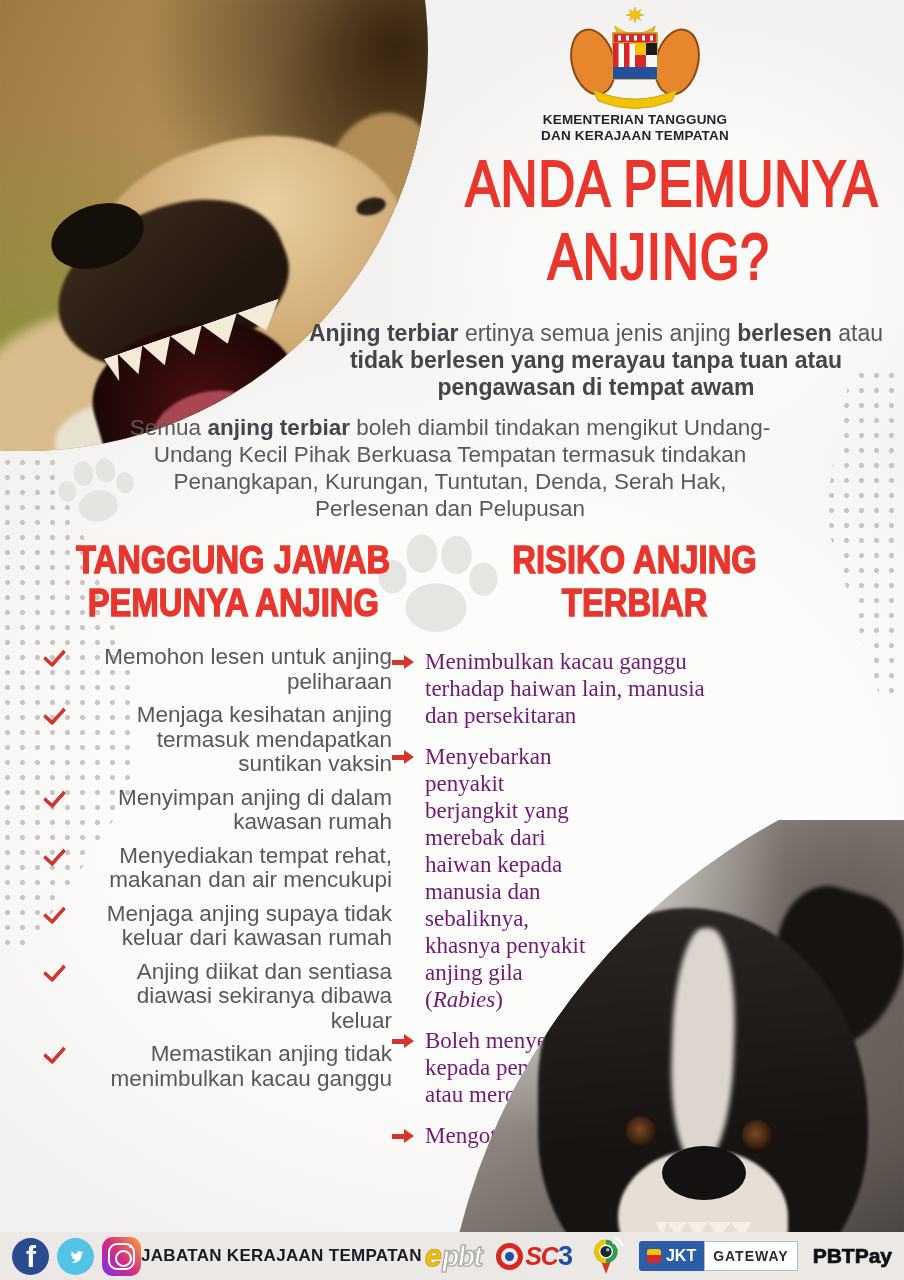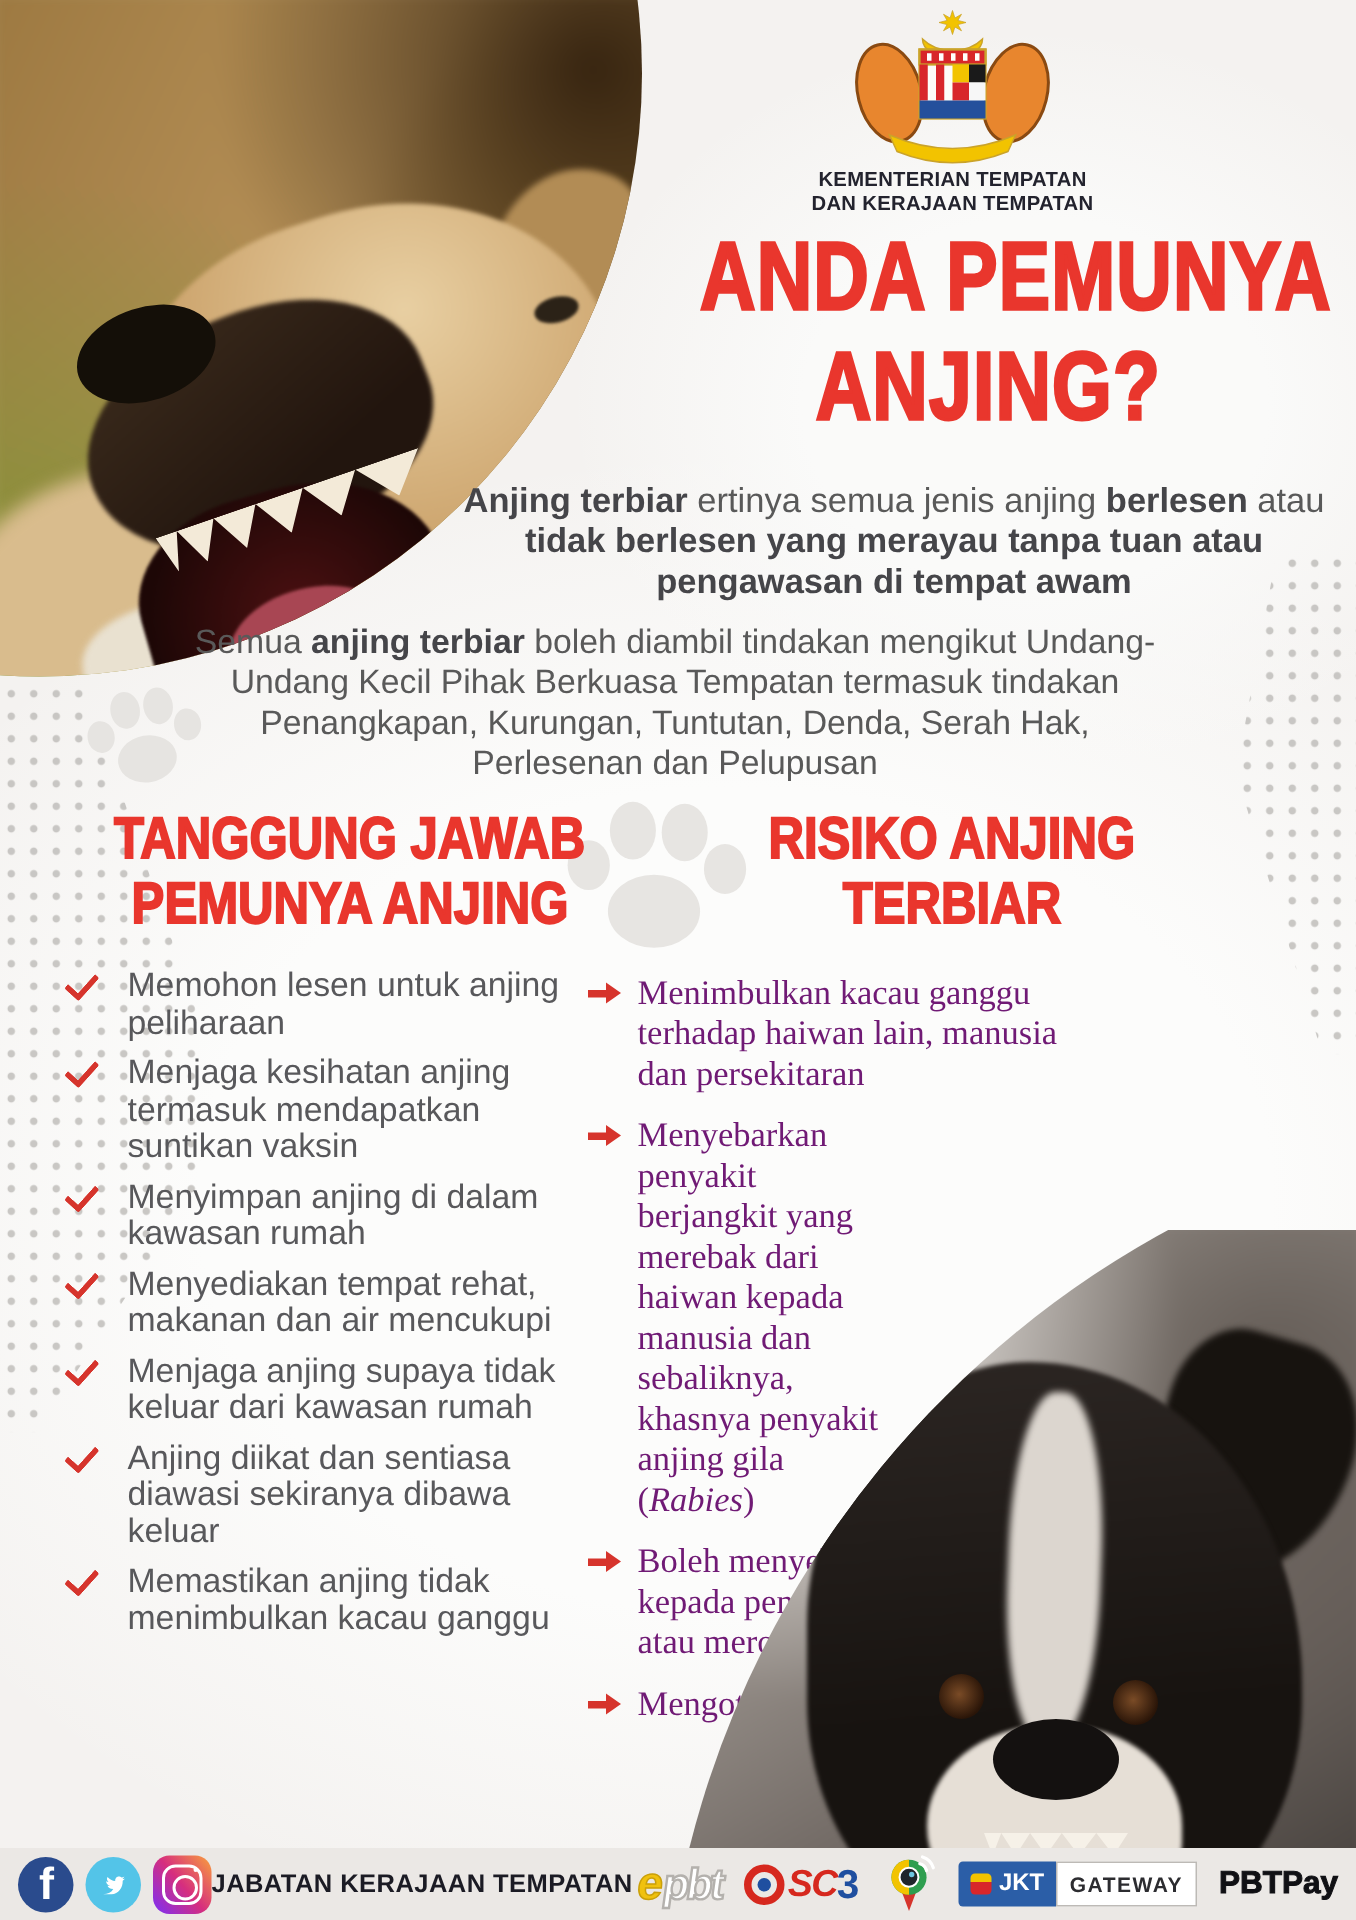--- a/index.html
+++ b/index.html
@@ -69,36 +69,36 @@
   .bd-chest{left:140px;top:438px;width:220px;height:70px;background:#e9e3da;border-radius:50%;filter:blur(5px);}
 
   
   .crest{left:565px;top:6px;width:140px;height:104px;}
   .ministry{left:540px;top:112px;width:190px;text-align:center;font-size:13.5px;font-weight:700;
             color:#23232e;line-height:16px;letter-spacing:.2px;}
 
   
   .red{color:#e9362d;}
   .condensed{display:inline-block;transform:scaleX(.8);transform-origin:50% 50%;white-space:nowrap;}
-  .title{left:414px;top:148px;width:490px;text-align:center;font-weight:700;font-size:64px;line-height:73px;
+  .title{left:414px;top:148px;width:490px;text-align:center;font-weight:400;font-size:64px;line-height:73px;
          -webkit-text-stroke:2.2px #e9362d;letter-spacing:1px;}
   .colhead{text-align:center;font-weight:700;font-size:39px;line-height:43px;-webkit-text-stroke:1.4px #e9362d;}
   .colhead .condensed{transform:scaleX(.84);}
   .resp-head{left:28px;top:538px;width:410px;}
   .risk-head{left:460px;top:538px;width:350px;}
 
   
   .para{text-align:center;color:#595959;font-size:23px;line-height:27px;}
   .p1{left:296px;top:320px;width:600px;}
   .p2{left:120px;top:414px;width:660px;font-size:22.5px;}
   .seg-b{font-weight:700;color:#454549;}
   .seg-i{font-style:italic;}
 
   
-  .resp-list{left:40px;top:645px;width:352px;}
+  .resp-list{left:40px;top:645px;width:352px;text-align:right;}
   .check-item{position:relative;padding-left:45px;margin-bottom:9px;color:#58585b;font-size:22.5px;line-height:24.5px;}
   .check-icon{position:absolute;left:4px;top:4px;width:17px;height:9px;border-left:4.5px solid #d6342c;
               border-bottom:4.5px solid #d6342c;transform:rotate(-48deg);border-radius:2px;}
   .risk-list{left:392px;top:648px;width:508px;}
   .risk-item{position:relative;padding-left:33px;margin-bottom:14px;color:#701a75;font-size:23px;line-height:27px;font-family:Liberation Serif, serif;}
   .arrow-icon{position:absolute;left:0;top:7px;width:22px;height:14px;}
   .arrow-icon::before{content:"";position:absolute;left:0;top:4.5px;width:12px;height:5px;background:#d6342c;}
   .arrow-icon::after{content:"";position:absolute;left:12px;top:0;width:0;height:0;
         border-left:10px solid #d6342c;border-top:7px solid transparent;border-bottom:7px solid transparent;}
   .photo-intrude{float:right;width:300px;height:312px;margin-top:150px;
@@ -195,21 +195,21 @@
         <rect x="70" y="37" width="11" height="12" fill="#f2c300"></rect>
         <rect x="81" y="37" width="11" height="12" fill="#1a1a1a"></rect>
         <rect x="70" y="49" width="11" height="12" fill="#d8262a"></rect>
         <rect x="81" y="49" width="11" height="12" fill="#f7f7f7"></rect>
         <rect x="48" y="61" width="44" height="12" fill="#24509c"></rect>
       </g>
     </g>
     <path d="M28 84 q42 18 84 0 l-5 11 q-37 15 -74 0 Z" fill="#f2c300" stroke="#caa32a"></path>
   </svg>
   <div class="abs ministry">
-    <div>KEMENTERIAN TEMPATAN</div>
+    <div>KEMENTERIAN TANGGUNG</div>
     <div>DAN KERAJAAN TEMPATAN</div>
   </div>
 
   <div class="abs title red">
     <span class="condensed">ANDA PEMUNYA</span><br>
     <span class="condensed">ANJING?</span>
   </div>
 
   <div class="abs para p1"><span class="seg-b">Anjing terbiar</span><span> ertinya semua jenis anjing </span><span class="seg-b">berlesen</span><span> atau </span><span class="seg-b">tidak berlesen yang merayau tanpa tuan atau pengawasan di tempat awam</span></div>
   <div class="abs para p2"><span>Semua </span><span class="seg-b">anjing terbiar</span><span> boleh diambil tindakan mengikut Undang-Undang Kecil Pihak Berkuasa Tempatan termasuk tindakan Penangkapan, Kurungan, Tuntutan, Denda, Serah Hak, Perlesenan dan Pelupusan</span></div>

